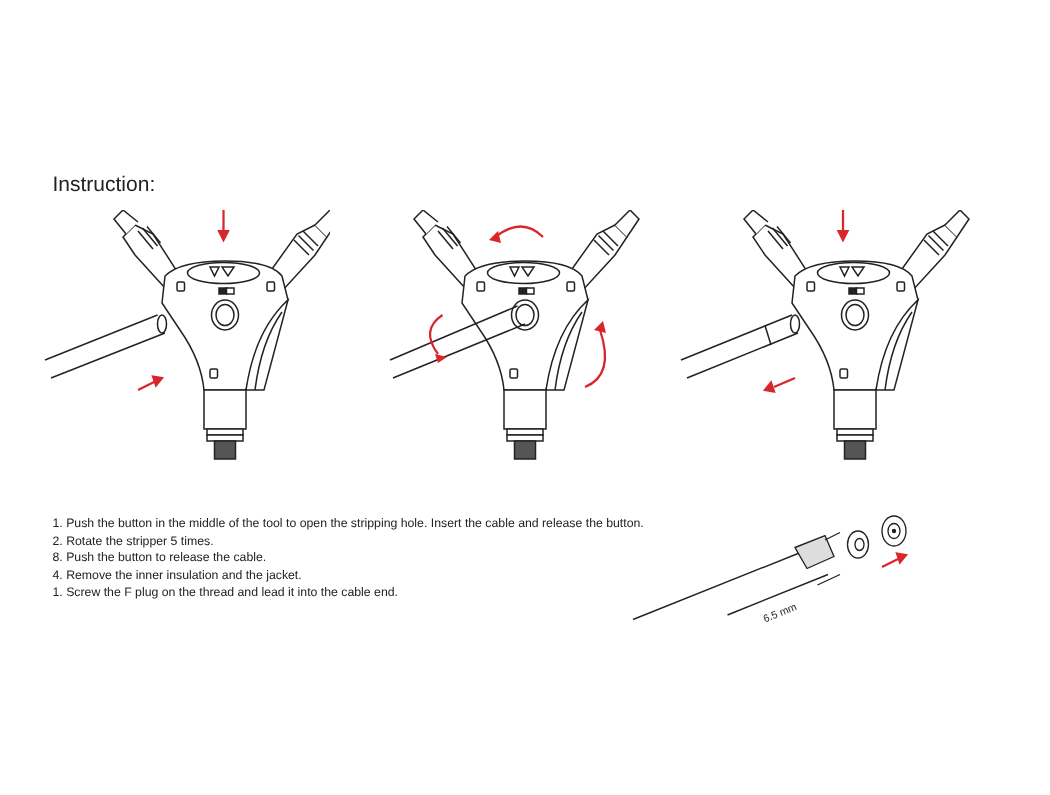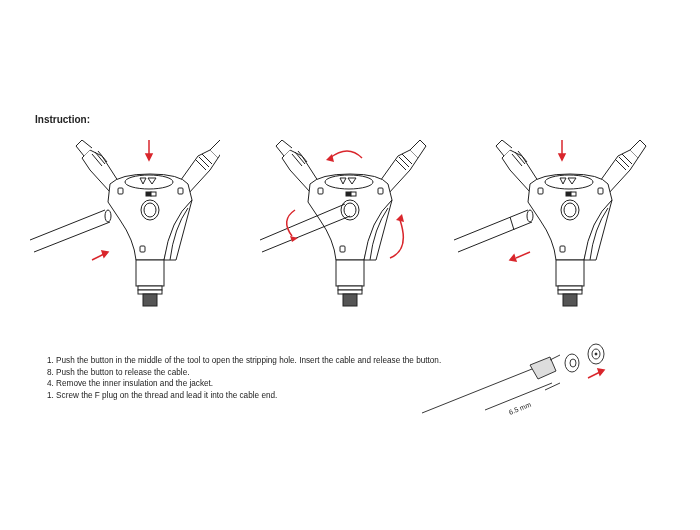--- a/index.html
+++ b/index.html
@@ -1,19 +1,19 @@
 <!DOCTYPE html>
 <html><head>
 <meta charset="utf-8">
 <style>
   html, body { margin:0; padding:0; background:#ffffff; }
   body { width:700px; height:530px; position:relative; overflow:hidden;
          font-family:"Liberation Sans", sans-serif; color:#222; }
-  .title { position:absolute; left:35px; top:114px; font-size:10px; font-weight:bold;text-align:right; }
-  .steps { position:absolute; left:35px; top:343px; font-size:8.2px; line-height:11.5px; margin:12px; padding:0; list-style:none; }
+  .title { position:absolute; left:35px; top:114px; font-size:14px; font-weight:normal;text-align:right; }
+  .steps { position:absolute; left:35px; top:343px; font-size:8.2px; line-height:11.5px; margin:0; padding:0; list-style:none; }
   .steps li { white-space:nowrap; }
   svg.fig { position:absolute; }
   .dim { font-size:7px; fill:#222; }
 </style>
 </head>
 <body>
 
 <div class="title">Instruction:</div>
 
 <svg width="0" height="0" style="position:absolute">
@@ -95,20 +95,21 @@
   <g stroke="#d9262c" stroke-width="1.5" fill="#d9262c">
     <line x1="122" y1="0" x2="122" y2="16"></line>
       <path d="M119,14 L125,14 L122,20 Z"></path>
     <line x1="90" y1="112" x2="76" y2="118"></line>
       <path d="M74,115 L70,120 L76,121 Z"></path>
   </g>
 </svg>
 
 <ol class="steps">
   <li>1. Push the button in the middle of the tool to open the stripping hole. Insert the cable and release the button.</li>
+  <li>2. Rotate the stripper 5 times.</li>
   <li>8. Push the button to release the cable.</li>
   <li>4. Remove the inner insulation and the jacket.</li>
   <li>1. Screw the F plug on the thread and lead it into the cable end.</li>
 </ol>
 
 <svg class="fig" style="left:410px;top:335px" width="260" height="100" viewBox="0 0 260 100">
   <g stroke="#222" fill="#fff" stroke-width="0.9">
     <line x1="12" y1="78" x2="122" y2="34"></line>
     <line x1="75" y1="75" x2="142" y2="48"></line>
     <path d="M120,30 L140,22 L146,36 L128,44 Z" fill="#ddd"></path>

